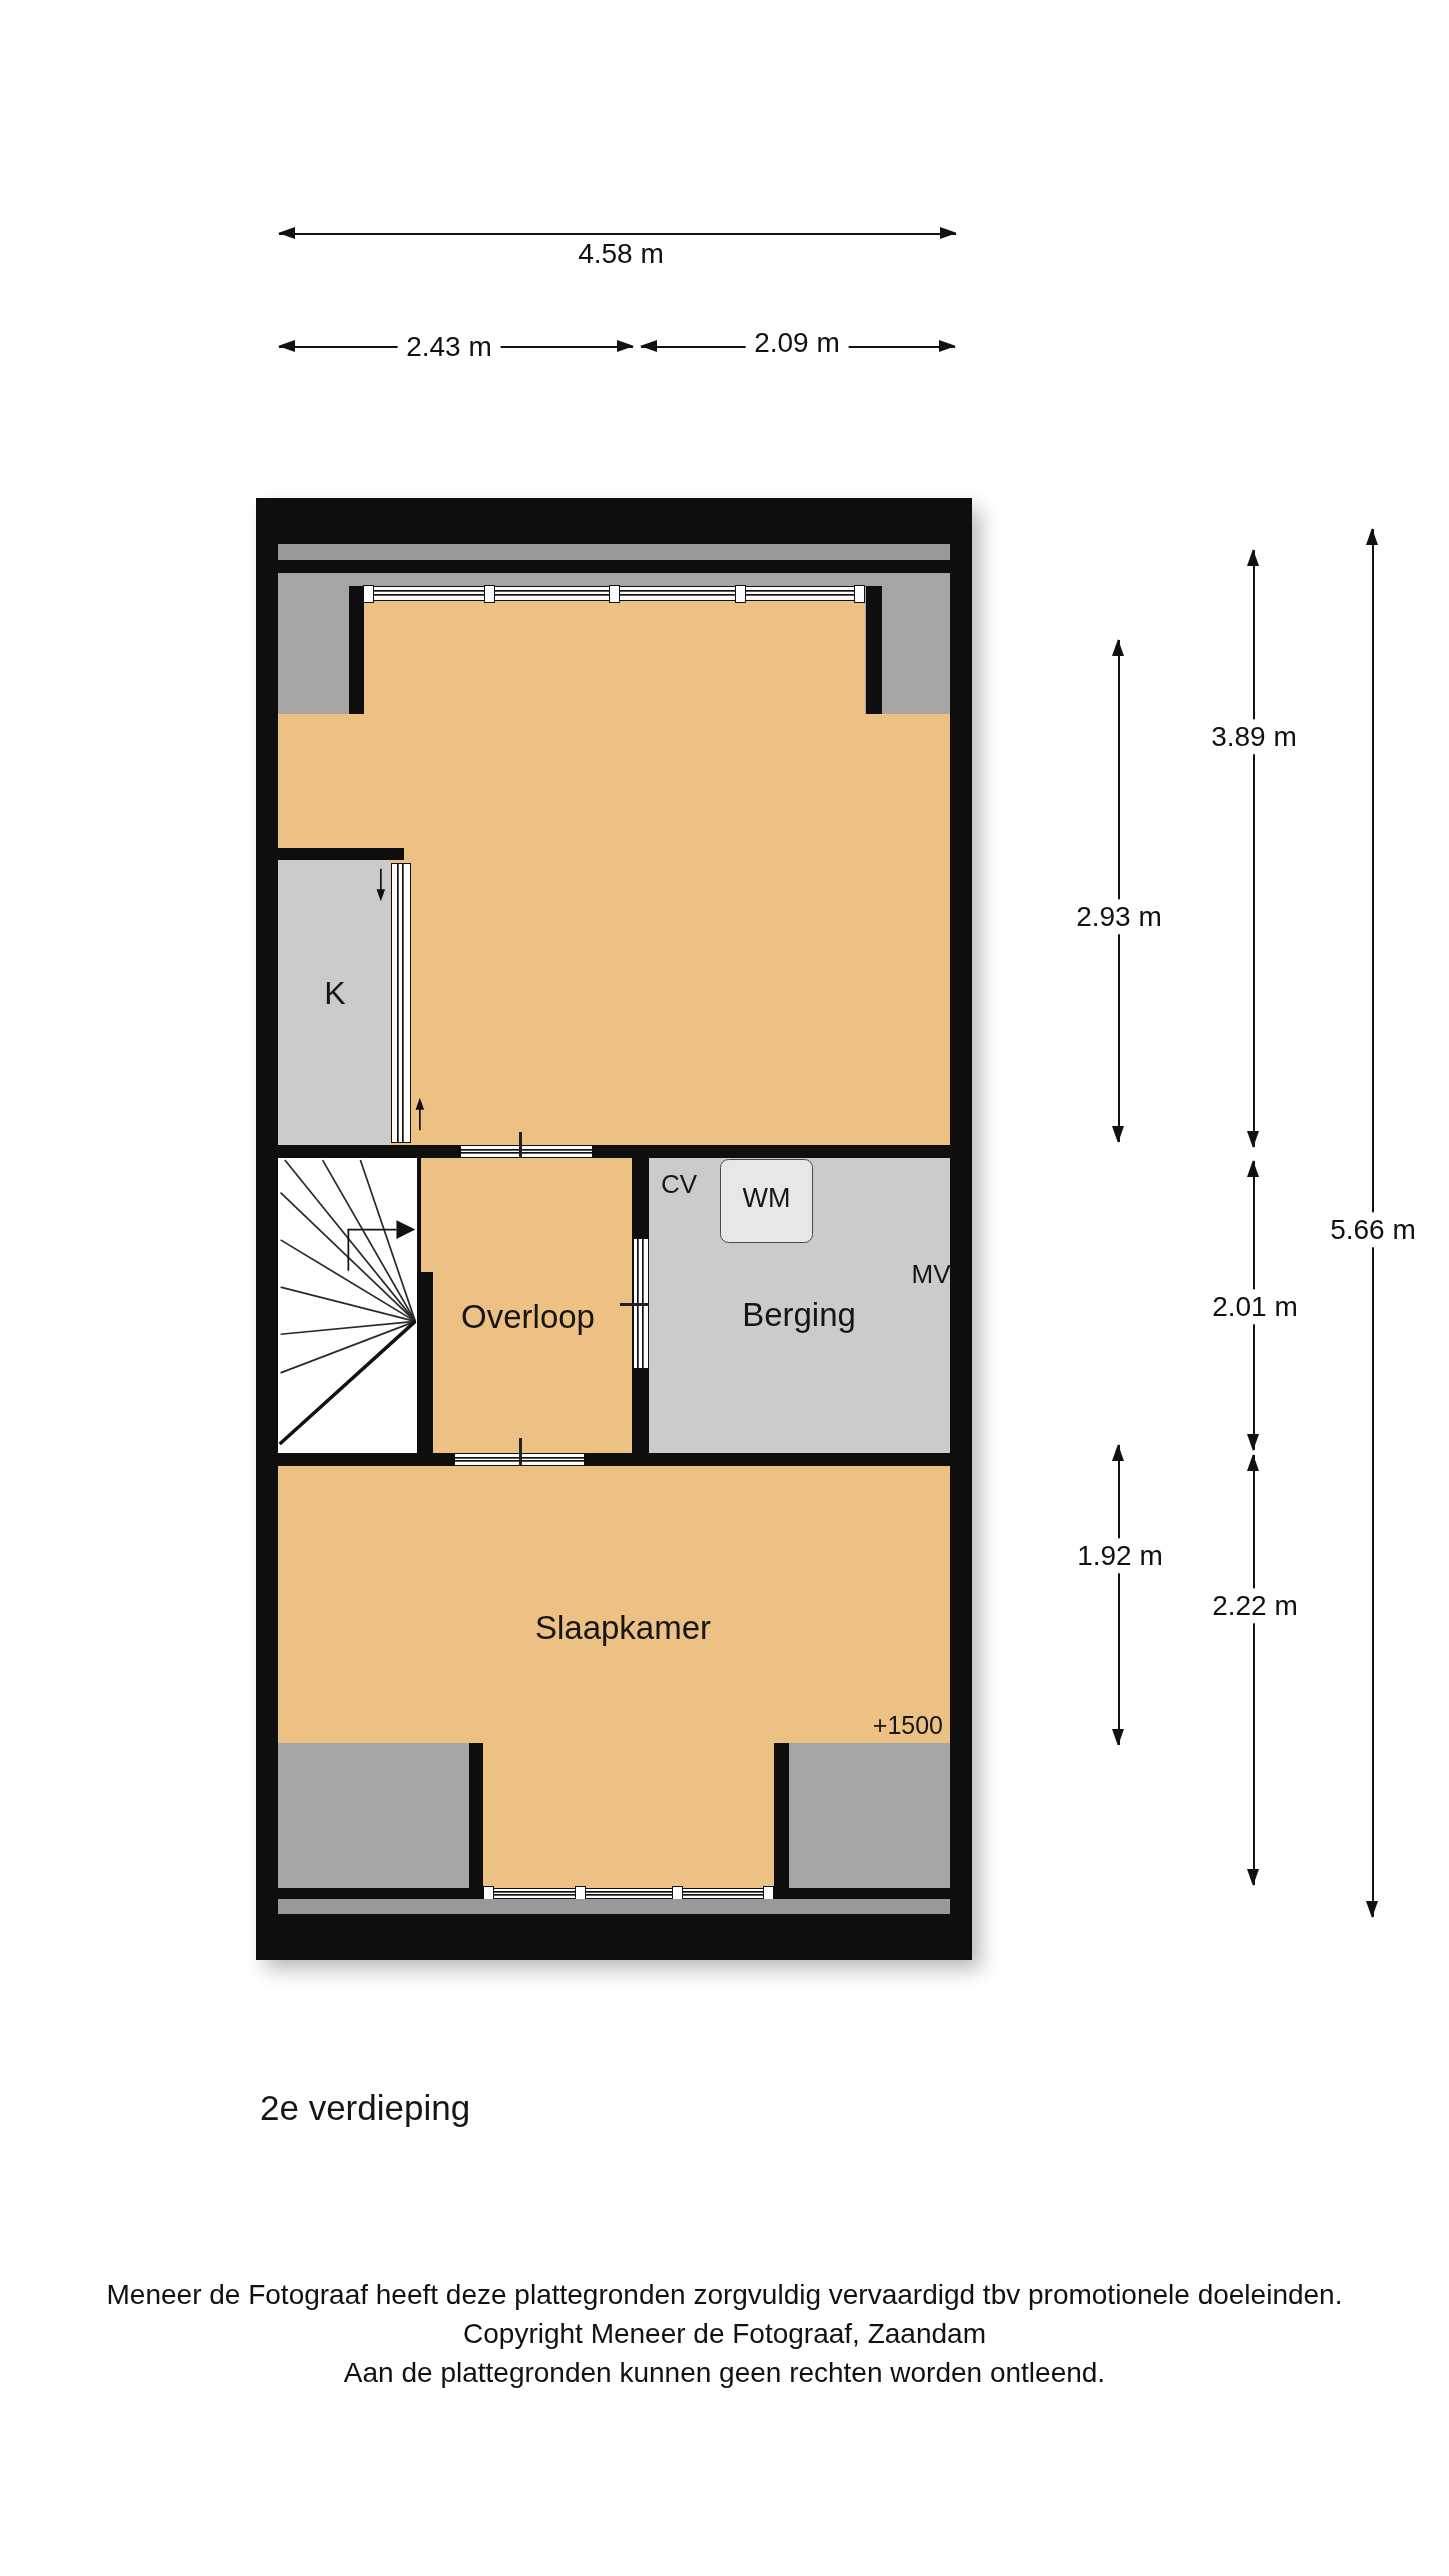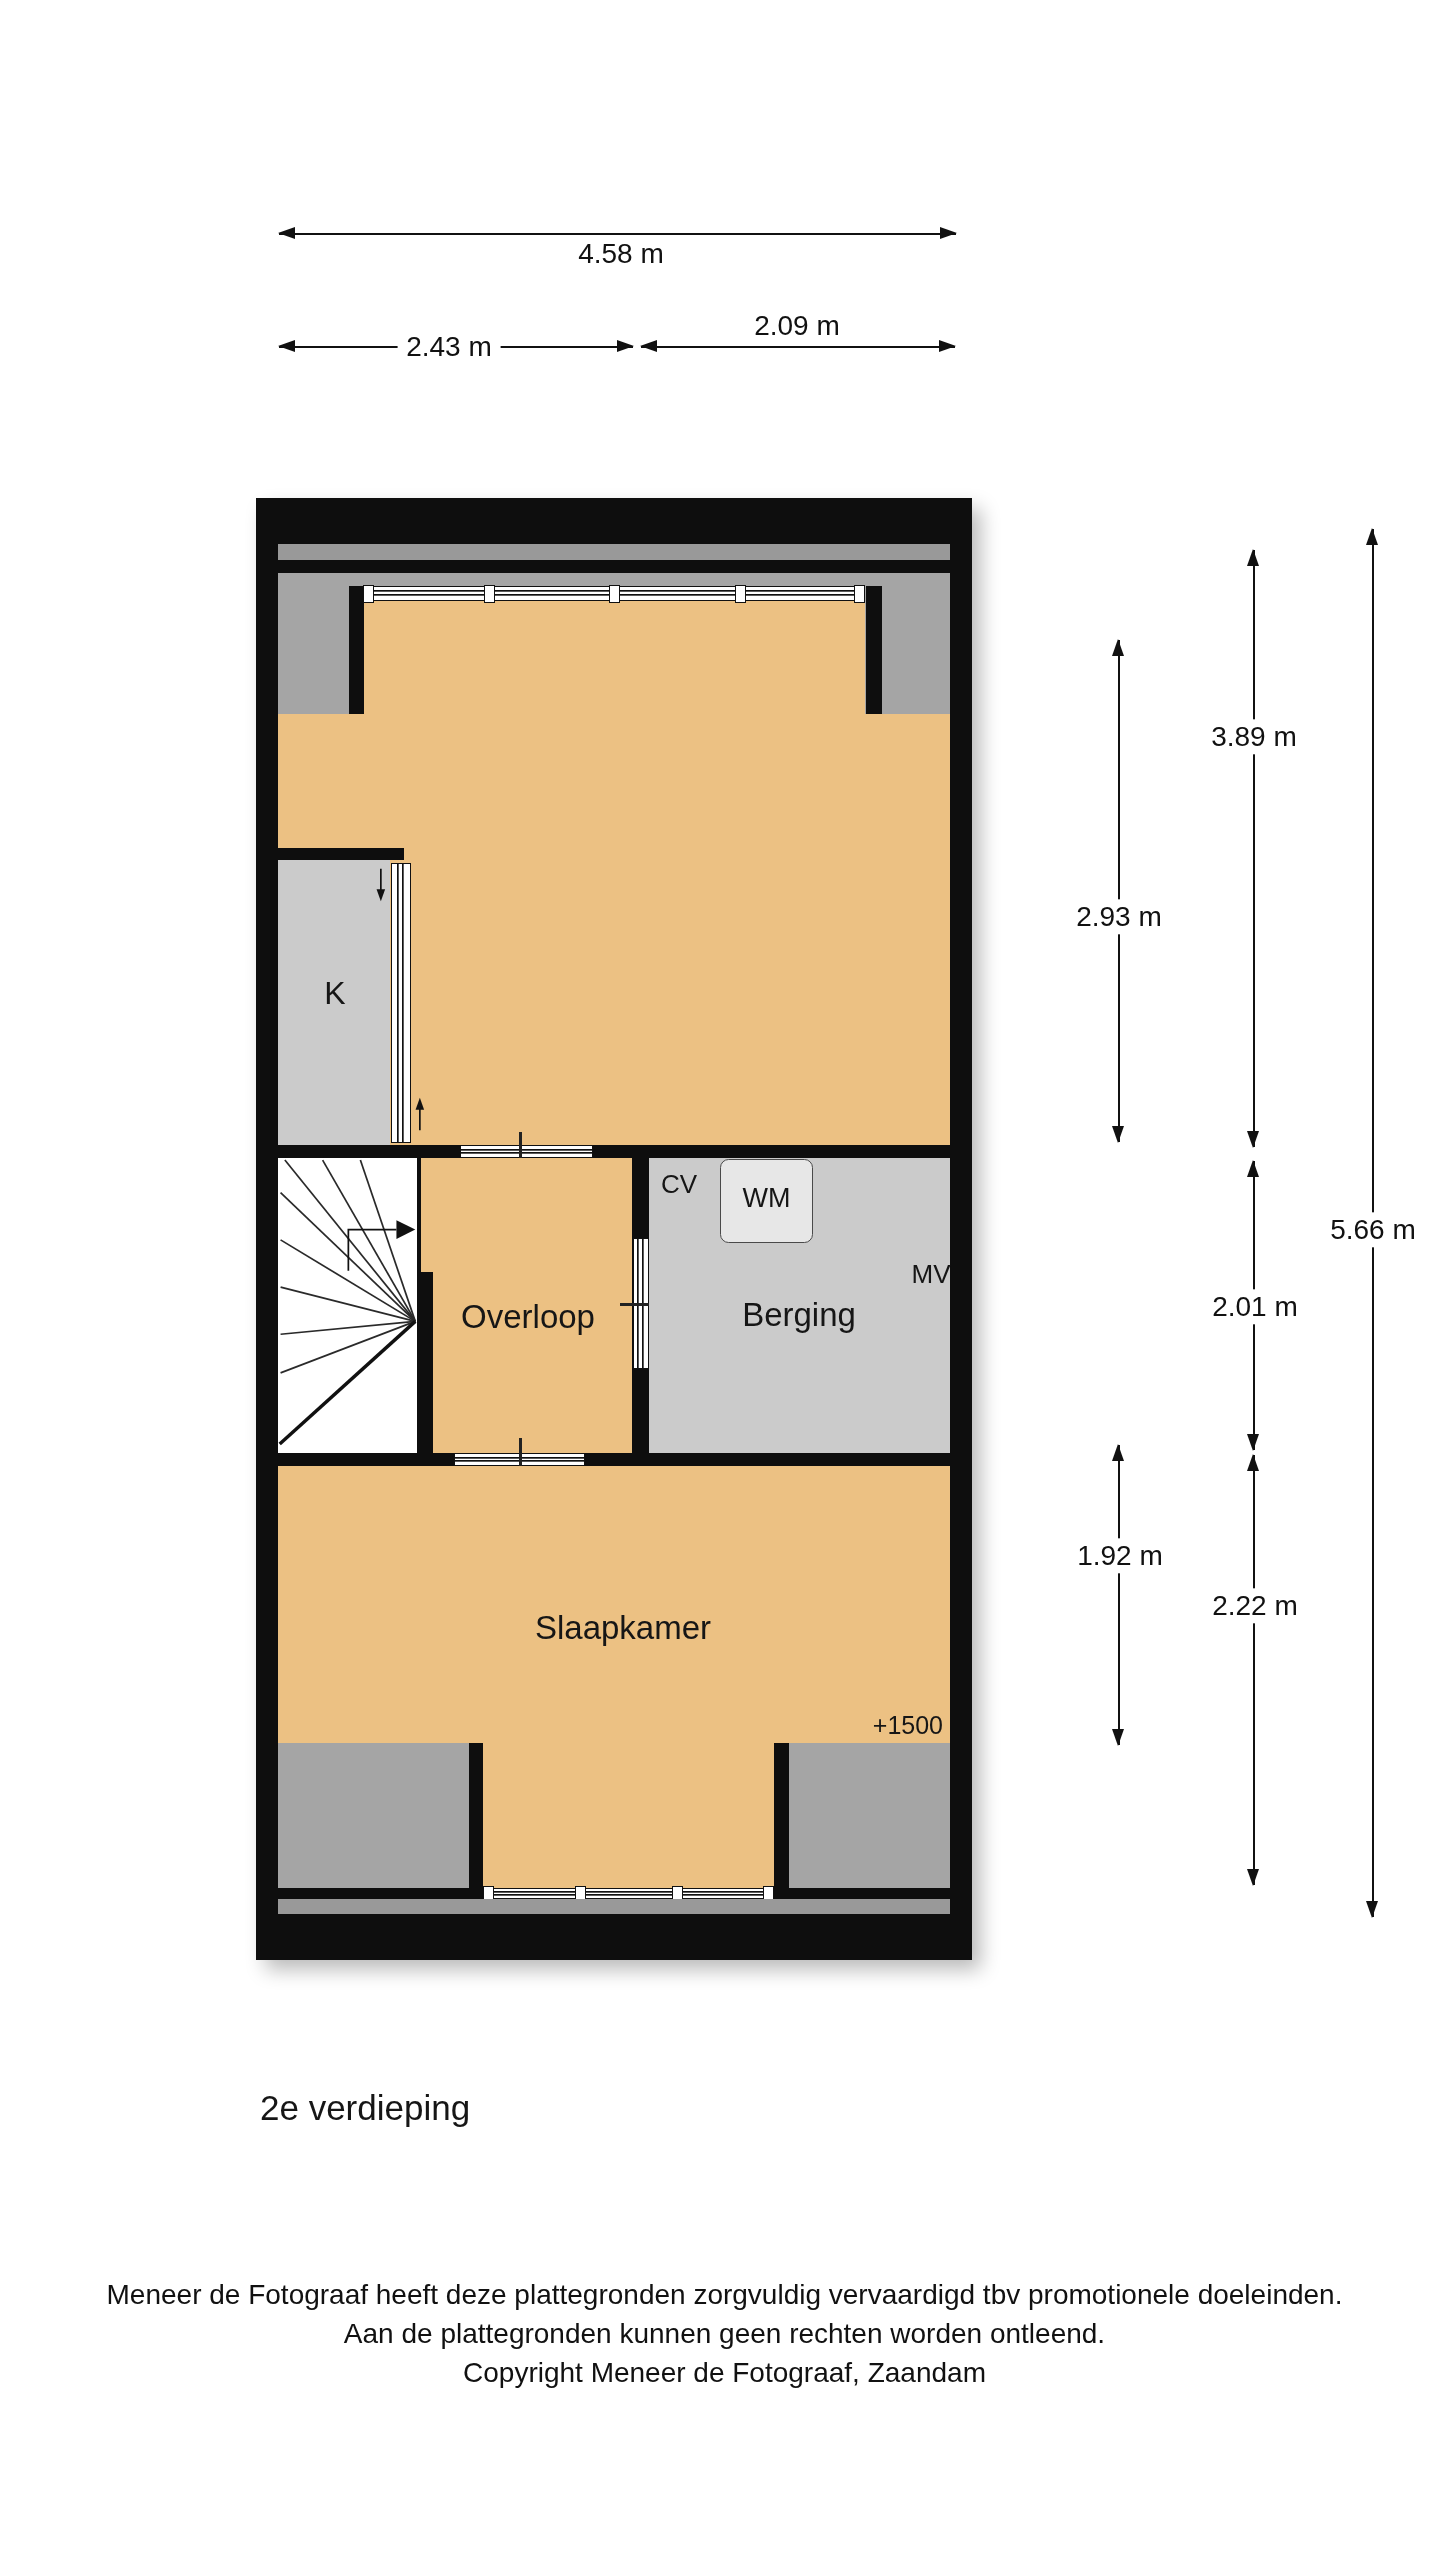--- a/index.html
+++ b/index.html
@@ -60,21 +60,21 @@
 
 <div id="canvas">
 
   <div class="dim-h" style="left:279px;top:233px;width:677px;"></div>
   <div class="dim-label" style="left:621px;top:234px;margin-top:20px;">4.58 m</div>
 
   <div class="dim-h" style="left:279px;top:346px;width:354px;"></div>
   <div class="dim-label" style="left:449px;top:347px;">2.43 m</div>
 
   <div class="dim-h" style="left:641px;top:346px;width:314px;"></div>
-  <div class="dim-label" style="left:797px;top:326px;">2.09 m</div>
+  <div class="dim-label" style="left:797px;top:343px;">2.09 m</div>
 
   <div id="plan">
 
     <div class="abs band" style="left:22px;top:46px;width:672px;height:15.5px;"></div>
     <div class="abs lowgray" style="left:22px;top:75px;width:672px;height:142px;"></div>
 
     <div class="abs orange" style="left:107px;top:103px;width:502px;height:113px;"></div>
     <div class="abs orange" style="left:22px;top:216px;width:672px;height:431px;"></div>
 
     <div class="abs blk" style="left:93px;top:88px;width:14.6px;height:128px;"></div>
@@ -180,18 +180,18 @@
   <div class="dim-v" style="left:1253px;top:1455px;height:430px;"></div>
   <div class="dim-label" style="left:1255px;top:1606px;">2.22 m</div>
 
   <div class="dim-v" style="left:1372px;top:529px;height:1388px;"></div>
   <div class="dim-label" style="left:1373px;top:1230px;">5.66 m</div>
 
   <div class="abs title-label" style="left:260px;top:2088px;">2e verdieping</div>
 
   <div id="footer">
     <div>Meneer de Fotograaf heeft deze plattegronden zorgvuldig vervaardigd tbv promotionele doeleinden.</div>
+    <div>Copyright Meneer de Fotograaf, Zaandam</div>
     <div>Aan de plattegronden kunnen geen rechten worden ontleend.</div>
-    <div>Copyright Meneer de Fotograaf, Zaandam</div>
   </div>
 
 </div>
 
 
 </body></html>

